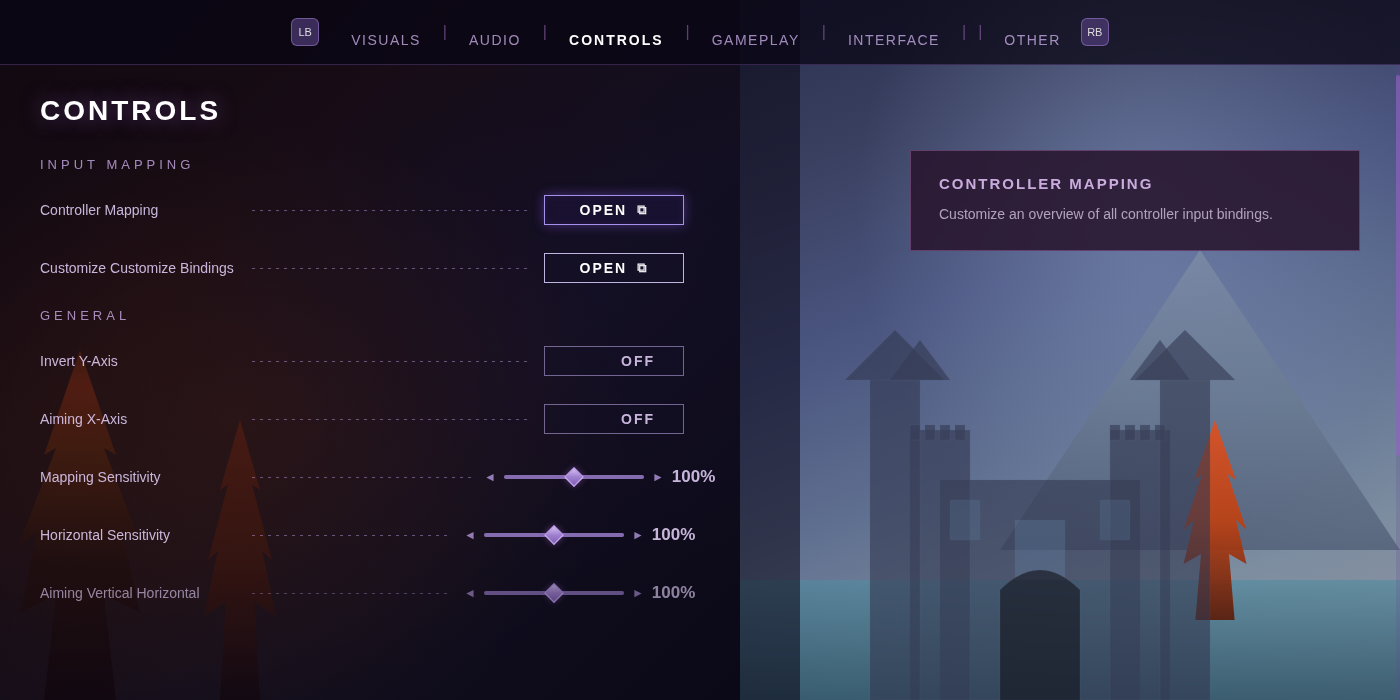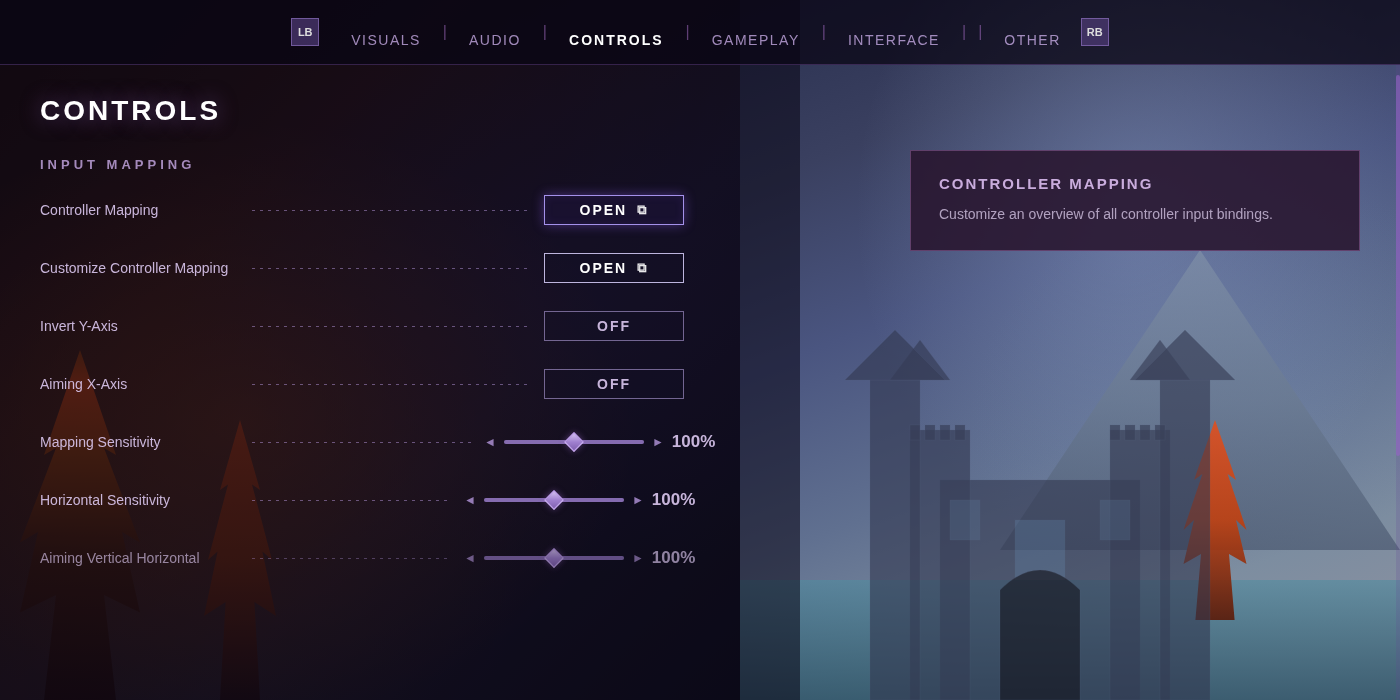--- a/index.html
+++ b/index.html
@@ -133,29 +133,29 @@
       display: flex;
       align-items: center;
       justify-content: center;
       gap: 8px;
       z-index: 10;
     }
 
     .nav-controller-btn {
       width: 28px;
       height: 28px;
-      border-radius: 0;
+      border-radius: 6px;
       background: rgba(80,60,120,0.7);
       border: 1.5px solid rgba(150,120,200,0.6);
       display: flex;
       align-items: center;
       justify-content: center;
       color: #ddd;
       font-size: 11px;
-      font-weight: bold;
+      font-weight: normal;
       cursor: pointer;
     }
 
     .nav-divider {
       color: rgba(150,100,180,0.6);
       font-size: 16px;
       margin: 0 2px;
     }
 
     .nav-item {
@@ -192,21 +192,21 @@
       font-weight: 700;
       letter-spacing: 3px;
       text-transform: uppercase;
       margin-bottom: 30px;
       text-shadow: 0 0 20px rgba(150,100,200,0.5);
     }
 
     .section-header {
       color: rgba(200,170,230,0.8);
       font-size: 13px;
-      font-weight: 700;
+      font-weight: 400;
       letter-spacing: 4px;
       text-transform: uppercase;
       margin-bottom: 20px;
       margin-top: 10px;
     }
 
     .setting-row {
       display: flex;
       align-items: center;
       margin-bottom: 22px;
@@ -253,27 +253,27 @@
 
     .open-icon {
       font-size: 13px;
       opacity: 0.9;
     }
 
     .toggle-button {
       background: rgba(20,15,40,0.3);
       border: 1.5px solid rgba(180,160,220,0.6);
       color: rgba(220,200,240,0.9);
-      padding: 6px 20px;
+      padding: 6px 28px;
       font-size: 14px;
       font-weight: 600;
       letter-spacing: 2px;
       cursor: pointer;
       min-width: 140px;
-      text-align: center;
+      text-align: right;
     }
 
     .slider-container {
       display: flex;
       align-items: center;
       gap: 8px;
       min-width: 200px;
     }
 
     .slider-arrow {
@@ -442,28 +442,29 @@
   <div class="setting-row">
     <span class="setting-label">Controller Mapping</span>
     <div class="setting-dots"></div>
     <button class="open-button highlighted">
       <span>OPEN</span>
       <span class="open-icon">⧉</span>
     </button>
   </div>
 
   <div class="setting-row">
-    <span class="setting-label">Customize Controller Mapping</span>
+    <span class="setting-label">Customize Customize Bindings</span>
     <div class="setting-dots"></div>
     <button class="open-button">
       <span>OPEN</span>
       <span class="open-icon">⧉</span>
     </button>
   </div>
 
+  <div class="section-header" style="margin-top: 20px;">GENERAL</div>
 
   <div class="setting-row">
     <span class="setting-label">Invert Y-Axis</span>
     <div class="setting-dots"></div>
     <button class="toggle-button">OFF</button>
   </div>
 
   <div class="setting-row">
     <span class="setting-label">Aiming X-Axis</span>
     <div class="setting-dots"></div>

